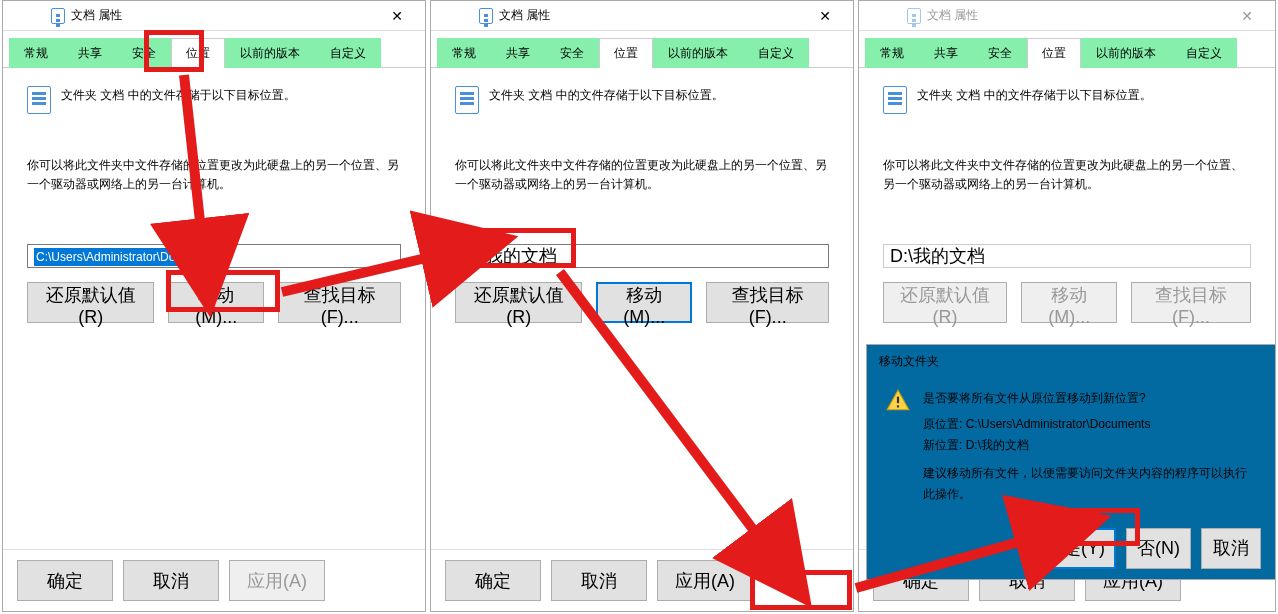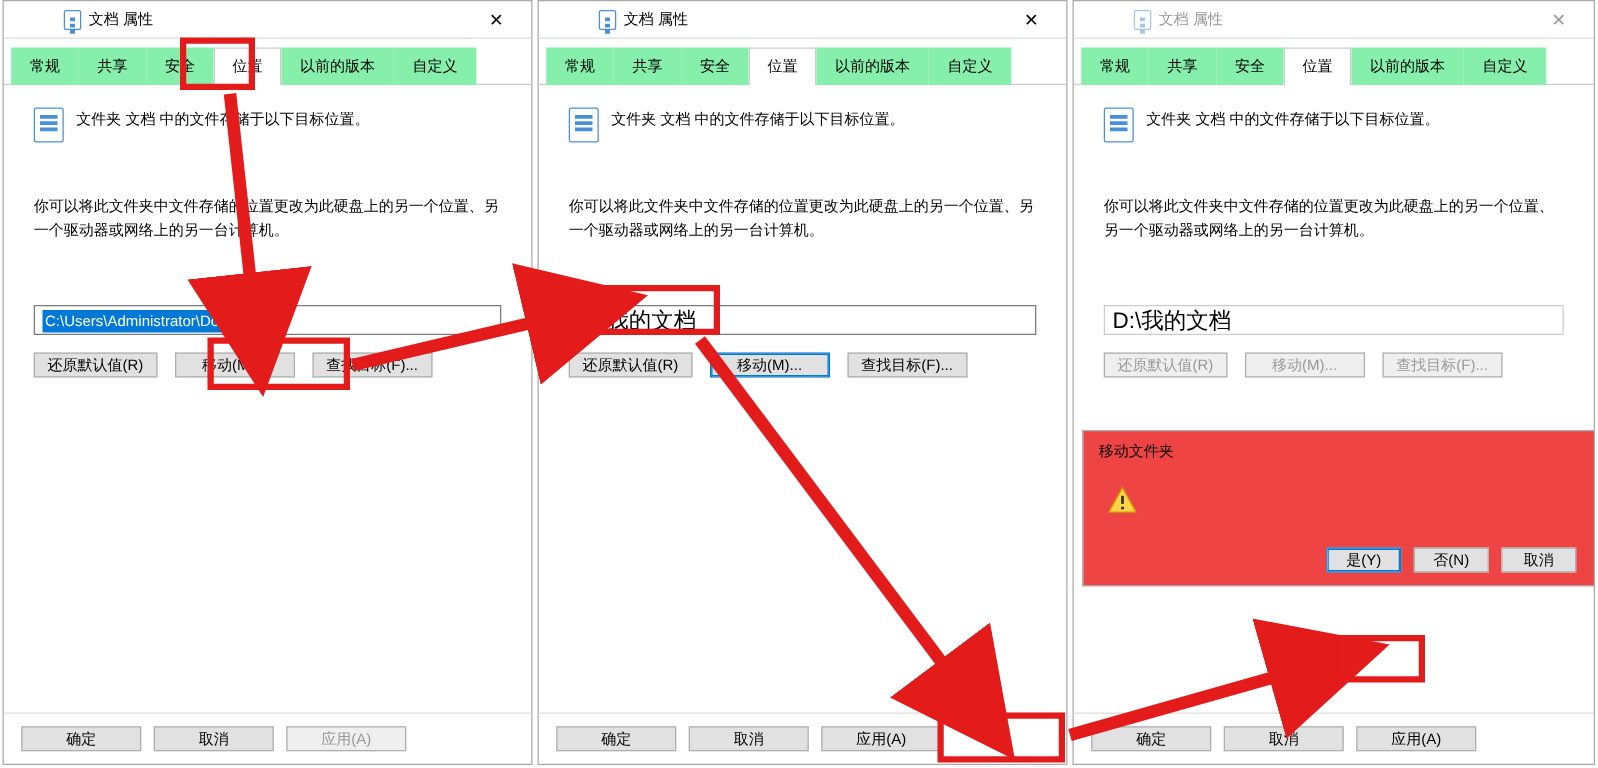--- a/index.html
+++ b/index.html
@@ -99,25 +99,25 @@
     font-size:12px; background:#fff;
   }
   .btn-row {
     display: flex;
     gap: 14px;
     margin-top: 14px;
     justify-content: flex-start;
   }
   .btn {
     min-width: 96px;
-    height: 20px;
+    height: 41px;
     background: #e1e1e1;
     border: 1px solid #adadad;
     font-family: inherit;
-    font-size: 12px;
+    font-size: 18px;
     cursor: pointer;
     padding: 0 10px;
   }
   .btn:disabled {
     color: #999;
     background: #efefef;
     cursor: default;
   }
   .btn.default { border:1px solid #0078d7; box-shadow: inset 0 0 0 1px #0078d7; }
   .bottom-bar {
@@ -133,21 +133,21 @@
     pointer-events: none;
     z-index: 50;
   }
   svg.arrow {
     position: absolute;
     z-index: 40;
     pointer-events: none;
   }
   .move-dialog {
     position: absolute;
-    background: #ef4444;
+    background: #0369a1;
     border: 1px solid #aaa;
     padding: 0;
   }
   .move-title {
     padding: 8px 12px;
     font-size: 12px;
   }
   .move-body {
     padding: 10px 18px 14px 18px;
     display: flex;
@@ -280,20 +280,28 @@
 </div>
 
 <div class="move-dialog" style="left:866px; top:344px; width:410px;">
   <div class="move-title">移动文件夹</div>
   <div class="move-body">
     <svg class="warn-icon" viewBox="0 0 24 24">
       <path d="M12 2 L22 20 L2 20 Z" fill="#ffd24a" stroke="#c9a200" stroke-width="1"></path>
       <rect x="11" y="8" width="2" height="6" fill="#333"></rect>
       <rect x="11" y="16" width="2" height="2" fill="#333"></rect>
     </svg>
+    <div class="move-lines">
+      <div>是否要将所有文件从原位置移动到新位置?</div>
+      <div style="height:6px;"></div>
+      <div>原位置: C:\Users\Administrator\Documents</div>
+      <div>新位置: D:\我的文档</div>
+      <div style="height:8px;"></div>
+      <div>建议移动所有文件，以便需要访问文件夹内容的程序可以执行此操作。</div>
+    </div>
   </div>
   <div class="move-btns">
     <button class="btn default" style="min-width:60px;">是(Y)</button>
     <button class="btn" style="min-width:60px;">否(N)</button>
     <button class="btn" style="min-width:60px;">取消</button>
   </div>
 </div>
 
 <div class="red-box" style="left:144px; top:30px; width:60px; height:42px;"></div>
 <div class="red-box" style="left:166px; top:270px; width:114px; height:42px;"></div>

